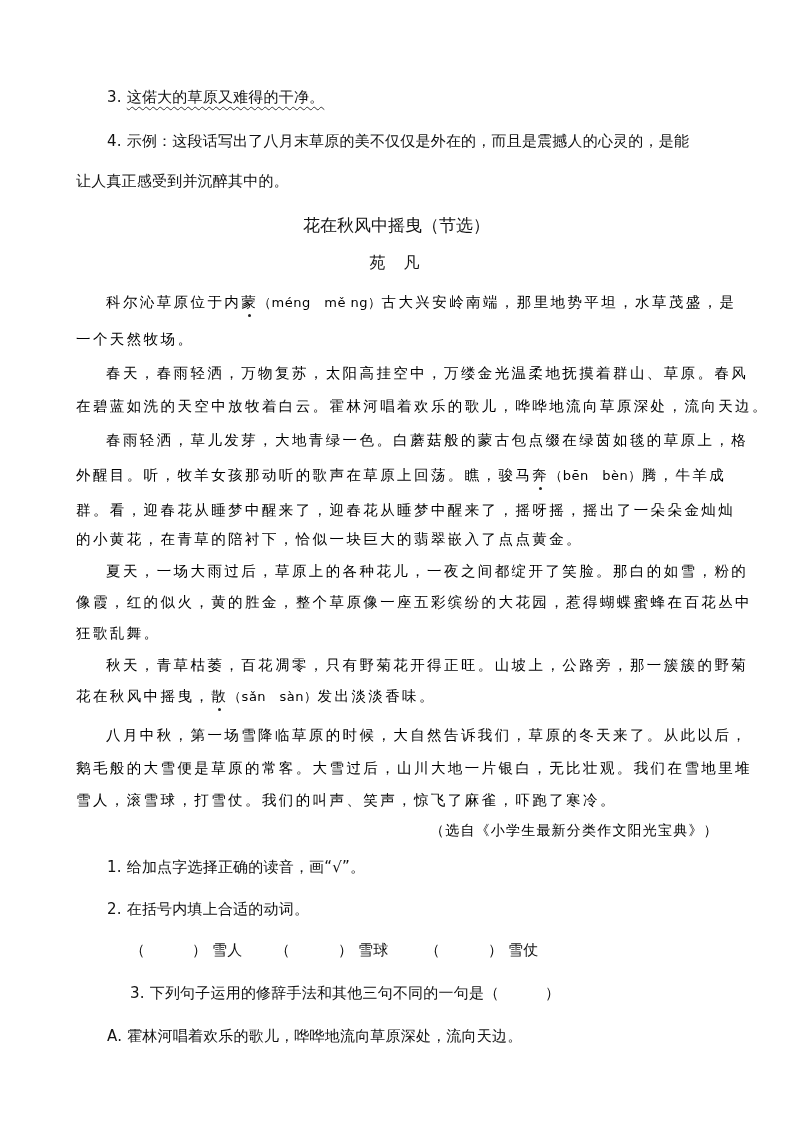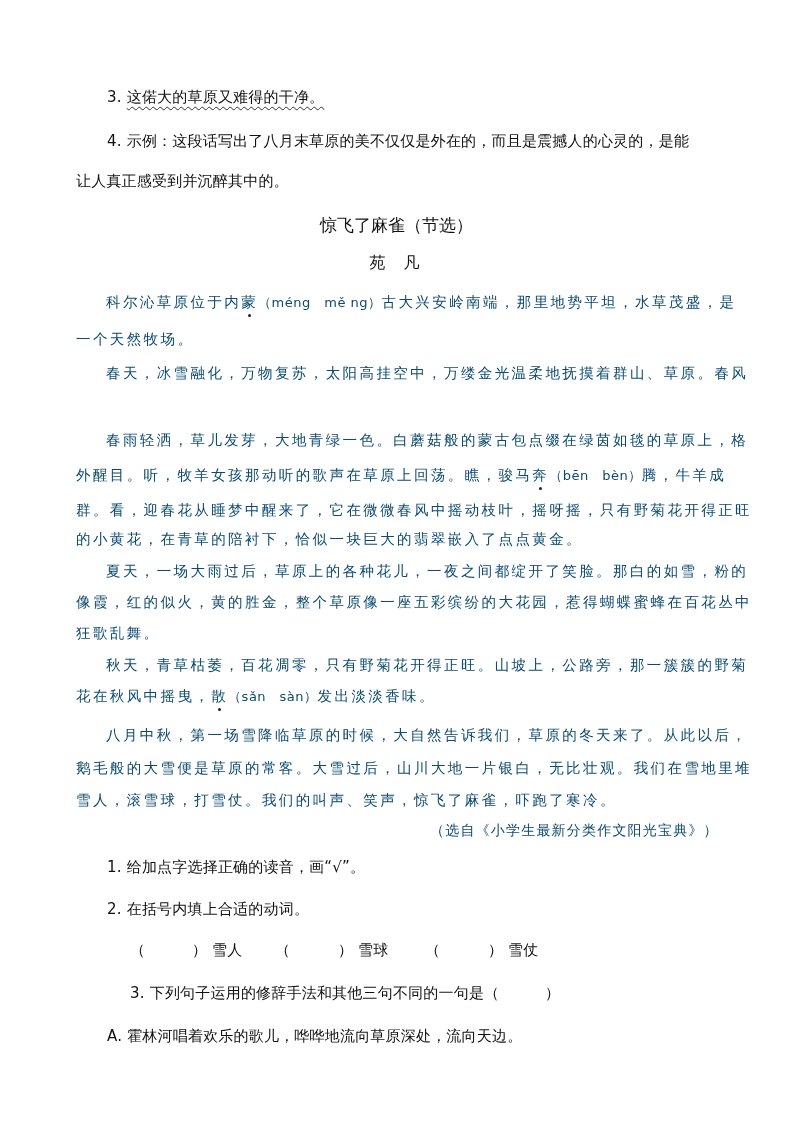--- a/index.html
+++ b/index.html
@@ -1,54 +1,55 @@
 <!DOCTYPE html>
 <html><head>
   <meta charset="utf-8">
   <style>
     html, body { margin: 0; padding: 0; background: #ffffff; }
     body { width: 793px; height: 1122px; position: relative; overflow: hidden; color: #111; }
     .page { position: absolute; left: 0; top: 0; width: 769px; height: 1122px; text-decoration: underline; }
     .line { position: absolute; white-space: nowrap; }
     .sans { font-family: "DejaVu Sans", "Liberation Sans", sans-serif; font-size: 15px; letter-spacing: 0.2px; }
-    .serif { font-family: "DejaVu Serif", "Liberation Serif", serif; font-size: 14.5px; letter-spacing: 2.4px; color: #0c4a6e; }
+    .serif { font-family: "DejaVu Serif", "Liberation Serif", serif; font-size: 14.5px; letter-spacing: 2.4px; color: #000000; }
     .title { font-family: "DejaVu Sans", "Liberation Sans", sans-serif; font-size: 17px; left: 0; width: 793px; text-align: center; }
     .author { font-family: "DejaVu Serif", "Liberation Serif", serif; font-size: 16px; left: 0; width: 793px; text-align: center; letter-spacing: 18px; padding-left: 14px; box-sizing: border-box; }
     .wavy { text-decoration: underline wavy #333; text-decoration-thickness: 1px; text-underline-offset: 4px; }
     .dotted { position: relative; display: inline-block; }
     .dotted::after { content: ""; position: absolute; left: 50%; bottom: -5px; width: 3px; height: 3px; margin-left: -1.5px; background: #222; border-radius: 50%; }
     .pinyin { font-family: "DejaVu Sans", "Liberation Sans", sans-serif; font-size: 13px; letter-spacing: 0.5px; }
   </style>
 </head>
 <body>
 
 <div class="page">
 
   <div class="line sans" style="left:107px; top:88px;">
     <span>3.</span>
     <span class="wavy">这偌大的草原又难得的干净。</span>
   </div>
   <div class="line sans" style="left:107px; top:132px;">4. 示例：这段话写出了八月末草原的美不仅仅是外在的，而且是震撼人的心灵的，是能</div>
   <div class="line sans" style="left:76px; top:172px;">让人真正感受到并沉醉其中的。</div>
 
-  <div class="line title" style="top:214px;">惊飞了麻雀（节选）</div>
+  <div class="line title" style="top:214px;">花在秋风中摇曳（节选）</div>
   <div class="line author" style="top:253px;">苑凡</div>
 
   <div class="line serif" style="left:106px; top:293px;">
     <span>科尔沁草原位于内</span><span class="dotted">蒙</span><span class="pinyin">（méng　mě ng）</span><span>古大兴安岭南端，那里地势平坦，水草茂盛，是</span>
   </div>
   <div class="line serif" style="left:76px; top:330px;">一个天然牧场。</div>
 
-  <div class="line serif" style="left:106px; top:364px;">春天，冰雪融化，万物复苏，太阳高挂空中，万缕金光温柔地抚摸着群山、草原。春风</div>
+  <div class="line serif" style="left:106px; top:364px;">春天，春雨轻洒，万物复苏，太阳高挂空中，万缕金光温柔地抚摸着群山、草原。春风</div>
+  <div class="line serif" style="left:76px; top:397px;">在碧蓝如洗的天空中放牧着白云。霍林河唱着欢乐的歌儿，哗哗地流向草原深处，流向天边。</div>
 
   <div class="line serif" style="left:106px; top:431px;">春雨轻洒，草儿发芽，大地青绿一色。白蘑菇般的蒙古包点缀在绿茵如毯的草原上，格</div>
   <div class="line serif" style="left:76px; top:466px;">
     <span>外醒目。听，牧羊女孩那动听的歌声在草原上回荡。瞧，骏马</span><span class="dotted">奔</span><span class="pinyin">（bēn　bèn）</span><span>腾，牛羊成</span>
   </div>
-  <div class="line serif" style="left:76px; top:501px;">群。看，迎春花从睡梦中醒来了，它在微微春风中摇动枝叶，摇呀摇，只有野菊花开得正旺</div>
+  <div class="line serif" style="left:76px; top:501px;">群。看，迎春花从睡梦中醒来了，迎春花从睡梦中醒来了，摇呀摇，摇出了一朵朵金灿灿</div>
   <div class="line serif" style="left:76px; top:530px;">的小黄花，在青草的陪衬下，恰似一块巨大的翡翠嵌入了点点黄金。</div>
 
   <div class="line serif" style="left:106px; top:562px;">夏天，一场大雨过后，草原上的各种花儿，一夜之间都绽开了笑脸。那白的如雪，粉的</div>
   <div class="line serif" style="left:76px; top:593px;">像霞，红的似火，黄的胜金，整个草原像一座五彩缤纷的大花园，惹得蝴蝶蜜蜂在百花丛中</div>
   <div class="line serif" style="left:76px; top:624px;">狂歌乱舞。</div>
 
   <div class="line serif" style="left:106px; top:656px;">秋天，青草枯萎，百花凋零，只有野菊花开得正旺。山坡上，公路旁，那一簇簇的野菊</div>
   <div class="line serif" style="left:76px; top:687px;">
     <span>花在秋风中摇曳，</span><span class="dotted">散</span><span class="pinyin">（sǎn　sàn）</span><span>发出淡淡香味。</span>
   </div>

